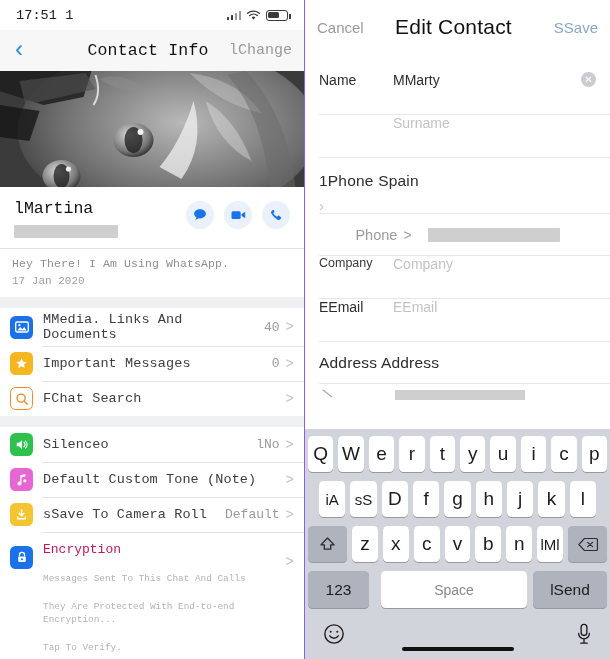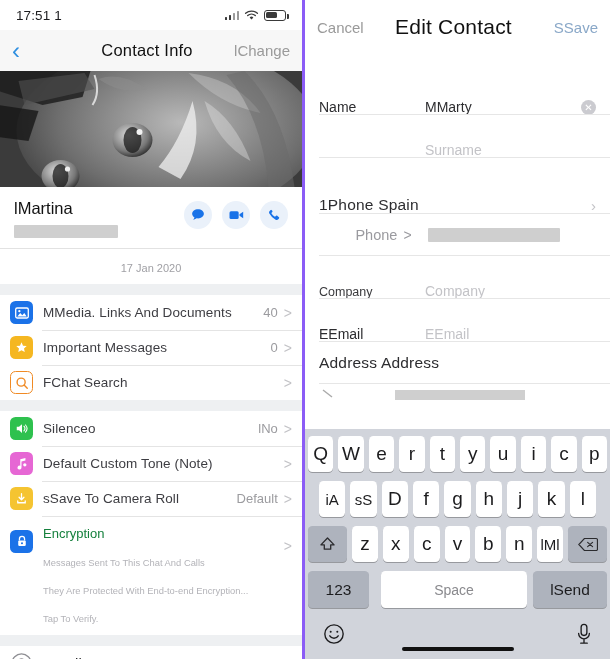--- a/index.html
+++ b/index.html
@@ -5,21 +5,21 @@
   * { margin:0; padding:0; box-sizing:border-box; }
   html,body{
     width:610px; height:659px; overflow:hidden;
     font-family:"Liberation Sans", sans-serif;
     background:#ffffff;
   }
   #root{ position:relative; width:610px; height:659px; display:flex; }
 
   
   .panel{ position:relative; width:305px; height:659px; overflow:hidden; background:#fff; }
-  .panel.left{ border-right:3px solid #8b5cf6; }
+  .panel.left{ border-right:1px solid #8b5cf6;font-family:Liberation Mono, monospace; }
 
   
   .statusbar{
     height:30px; display:flex; align-items:center;
     justify-content:space-between; padding:0 16px;
     font-size:13.5px; color:#1d1d1f; letter-spacing:.1px;
   }
   .statusbar.grey{ background:#b5b5b5; color:#3a3a3a; }
   .status-right{ display:flex; align-items:center; gap:5px; }
   .sig{ display:flex; align-items:flex-end; gap:1.5px; height:10px; }
@@ -56,53 +56,53 @@
   .contact-name{ font-size:16.5px; color:#111; margin-bottom:7px; }
   .redact{ display:block; height:13px; width:104px; background:#cfcfcf; border-radius:1px; }
   .actions{ position:absolute; right:14px; top:14px; display:flex; gap:10px; }
   .act{ width:28px; height:28px; border-radius:50%; background:#eaf1fa;
         display:flex; align-items:center; justify-content:center; }
   .act svg{ fill:#1a73e8; }
 
   .hairline{ height:1px; background:#e2e2e2; margin-left:0; }
   .about{ padding:8px 12px 10px; }
   .about .l1{ font-size:11.5px; color:#8e8e93; letter-spacing:.1px; }
-  .about .l2{ font-size:11px; color:#a0a0a5; margin-top:5px;text-align:center; }
+  .about .l2{ font-size:11px; color:#a0a0a5; margin-top:5px; }
   .gapband{ height:11px; background:#eef0f2; }
 
   
   .row{ display:flex; align-items:center; min-height:35px; padding:4px 10px 4px 10px;
         background:#fff; position:relative; }
   .row + .row::before{ content:""; position:absolute; left:42px; right:0; top:0; height:1px; background:#e4e4e4; }
   .sq{ width:23px; height:23px; border-radius:5.5px; flex:0 0 23px; margin-right:10px;
        display:flex; align-items:center; justify-content:center; }
   .sq svg{ display:block; }
   .row-label{ font-size:13.5px; color:#3d3d42; flex:1; letter-spacing:.1px; }
   .row-val{ font-size:13px; color:#9b9b9f; margin-right:6px; }
   .chev{ color:#c2c2c6; font-size:14px; }
   .row.enc{ align-items:flex-start; padding-top:8px; padding-bottom:9px; }
   .enc-txt{ flex:1; }
-  .enc-title{ font-size:13px; color:#15803d; }
+  .enc-title{ font-size:13px; color:#be185d; }
   .enc-sub{ font-size:9.4px; color:#b3b3b8; line-height:1.38; margin-top:15px; }
   .row.detail .sq{ background:transparent; }
   .strike{ display:inline-block; vertical-align:middle; width:86px; height:3px;
            background:#1a1a1a; margin-left:2px; position:relative; top:-2px;}
 
   
   .sheet{ background:#fff; }
-  .fieldrow{ display:flex; align-items:flex-end; min-height:43px; padding:0 14px;
-             position:relative; background:#fff;gap:32px; }
+  .fieldrow{ display:flex; align-items:flex-start; min-height:43px; padding:0 14px;
+             position:relative; background:#fff; }
   .fieldrow::after{ content:""; position:absolute; left:14px; right:0; bottom:0; height:1px; background:#e6e6e6; }
   .fl-label{ width:74px; flex:0 0 74px; font-size:14px; color:#2d2d30; }
   .fl-label.sm{ font-size:12.5px; color:#3a3a3d; }
   .fl-value{ font-size:14px; color:#2d2d30; flex:1; }
   .fl-placeholder{ font-size:14px; color:#c3c3c7; flex:1; }
   .clear-ico{ width:15px; height:15px; border-radius:50%; background:#cbcbd0;
               color:#fff; font-size:10px; display:flex; align-items:center; justify-content:center; }
-  .bigrow{ display:flex; align-items:flex-end; min-height:42px; padding:0 14px; position:relative; }
+  .bigrow{ display:flex; align-items:flex-start; min-height:42px; padding:0 14px; position:relative;flex-direction:column; }
   .bigrow::after{ content:""; position:absolute; left:14px; right:0; bottom:0; height:1px; background:#e6e6e6; }
   .bigrow .t{ font-size:15.5px; color:#2d2d30; flex:1; letter-spacing:.2px; }
   .bigrow .c{ color:#c2c2c6; font-size:15px; }
   .phonerow{ display:flex; align-items:center; min-height:42px; padding:0 14px; position:relative;justify-content:center; }
   .phonerow::after{ content:""; position:absolute; left:14px; right:0; bottom:0; height:1px; background:#e6e6e6; }
   .phonerow .lbl{ font-size:14.5px; color:#9a9a9f; margin-right:6px; }
   .phonerow .arw{ font-size:14px; color:#9a9a9f; margin-right:16px; }
   .phonerow .bar{ height:14px; width:132px; background:#cfcfcf; border-radius:1px; }
   .addrrow{ padding:12px 14px 12px; font-size:15.5px; color:#2d2d30; position:relative; letter-spacing:.2px;}
   .addrrow::after{ content:""; position:absolute; left:14px; right:0; bottom:0; height:1px; background:#e6e6e6; }
@@ -214,20 +214,21 @@
         <div class="act">
           <svg width="14" height="14" viewBox="0 0 16 16">
             <path d="M4.3 1.3 6 3.1c.4.4.4 1 .1 1.4l-.9 1c-.2.3-.2.6 0 .9a10 10 0 0 0 3.4 3.4c.3.2.7.2.9 0l1-.9c.4-.4 1-.3 1.4.1l1.8 1.7c.4.4.4 1 0 1.4l-.8.8c-.8.8-2 1-3 .4A16 16 0 0 1 2.7 6.4c-.6-1-.4-2.3.4-3l.8-.9c.4-.4 1-.4 1.4-.2Z"></path>
           </svg>
         </div>
       </div>
     </div>
 
     <div class="hairline"></div>
     <div class="about">
+      <div class="l1">Hey There! I Am Using WhatsApp.</div>
       <div class="l2">17 Jan 2020</div>
     </div>
     <div class="gapband"></div>
 
     <div>
       <div class="row">
         <span class="sq" style="background:#1b72e8">
           <svg width="14" height="12" viewBox="0 0 16 13">
               <rect x=".8" y=".8" width="14.4" height="11.4" rx="1.6" fill="none" stroke="#fff" stroke-width="1.5"></rect>
               <circle cx="5" cy="4.4" r="1.3" fill="#fff"></circle>

